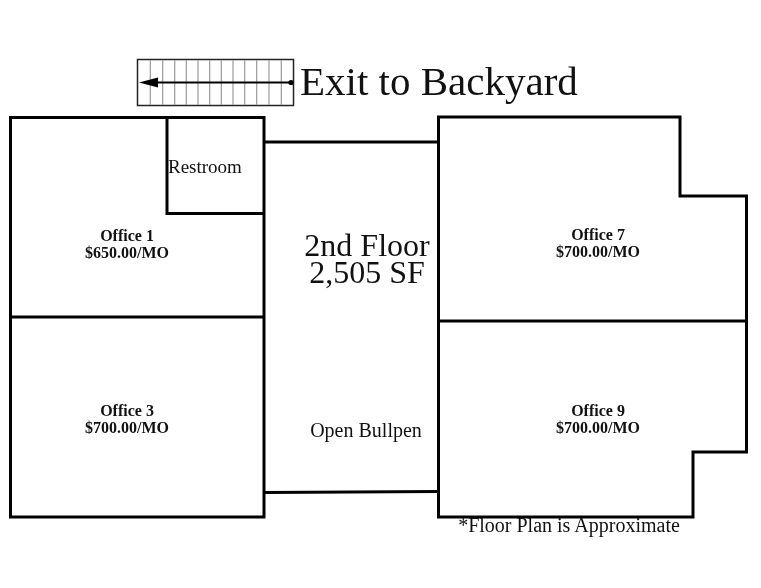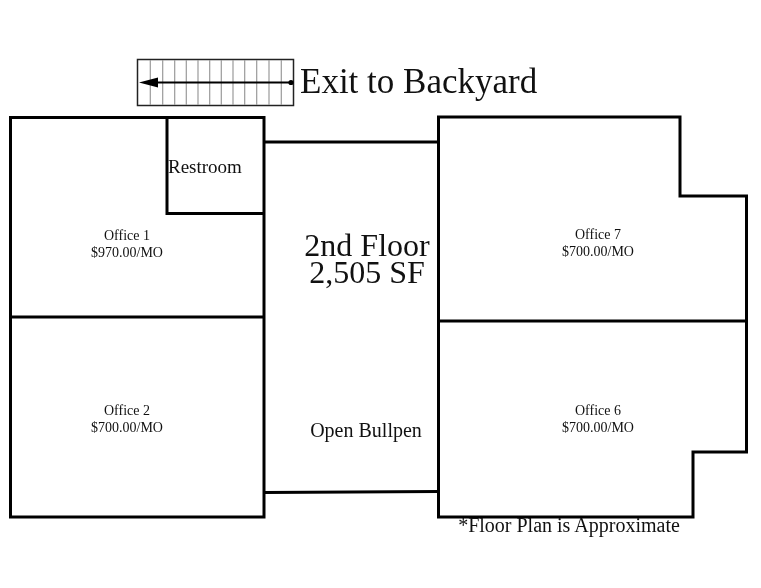--- a/index.html
+++ b/index.html
@@ -25,27 +25,28 @@
     .label {
       position: absolute;
       white-space: nowrap;
       text-align: center;
     }
     .label span {
       display: block;
     }
     .room-label {
       width: 200px;
-      font-size: 14px;
+      font-size: 16px;
       line-height: 17px;
+      font-weight: bold;
     }
     .exit-label {
       left: 300px;
       top: 64px;
-      font-size: 35px;
+      font-size: 41px;
       line-height: 35px;
       text-align: left;
     }
     .floor-label {
       left: 266px;
       top: 232px;
       width: 202px;
       font-size: 32px;
       line-height: 27px;
       text-align: center;
@@ -112,35 +113,35 @@
 
     <polygon points="438.5,117 680,117 680,196 746.5,196 746.5,452 693,452 693,517 438.5,517"></polygon>
     <line x1="438.5" y1="321" x2="746.5" y2="321"></line>
   </g>
 </svg>
 
 <div class="label exit-label">Exit to Backyard</div>
 
 <div class="label room-label" style="left:27px; top:227px;">
   <span>Office 1</span>
-  <span>$970.00/MO</span>
+  <span>$650.00/MO</span>
 </div>
 
 <div class="label room-label" style="left:27px; top:402px;">
-  <span>Office 2</span>
+  <span>Office 3</span>
   <span>$700.00/MO</span>
 </div>
 
 <div class="label room-label" style="left:498px; top:226px;">
   <span>Office 7</span>
   <span>$700.00/MO</span>
 </div>
 
 <div class="label room-label" style="left:498px; top:402px;">
-  <span>Office 6</span>
+  <span>Office 9</span>
   <span>$700.00/MO</span>
 </div>
 
 <div class="label restroom-label">Restroom</div>
 
 <div class="label floor-label">
   <span>2nd Floor</span>
   <span>2,505 SF</span>
 </div>
 

